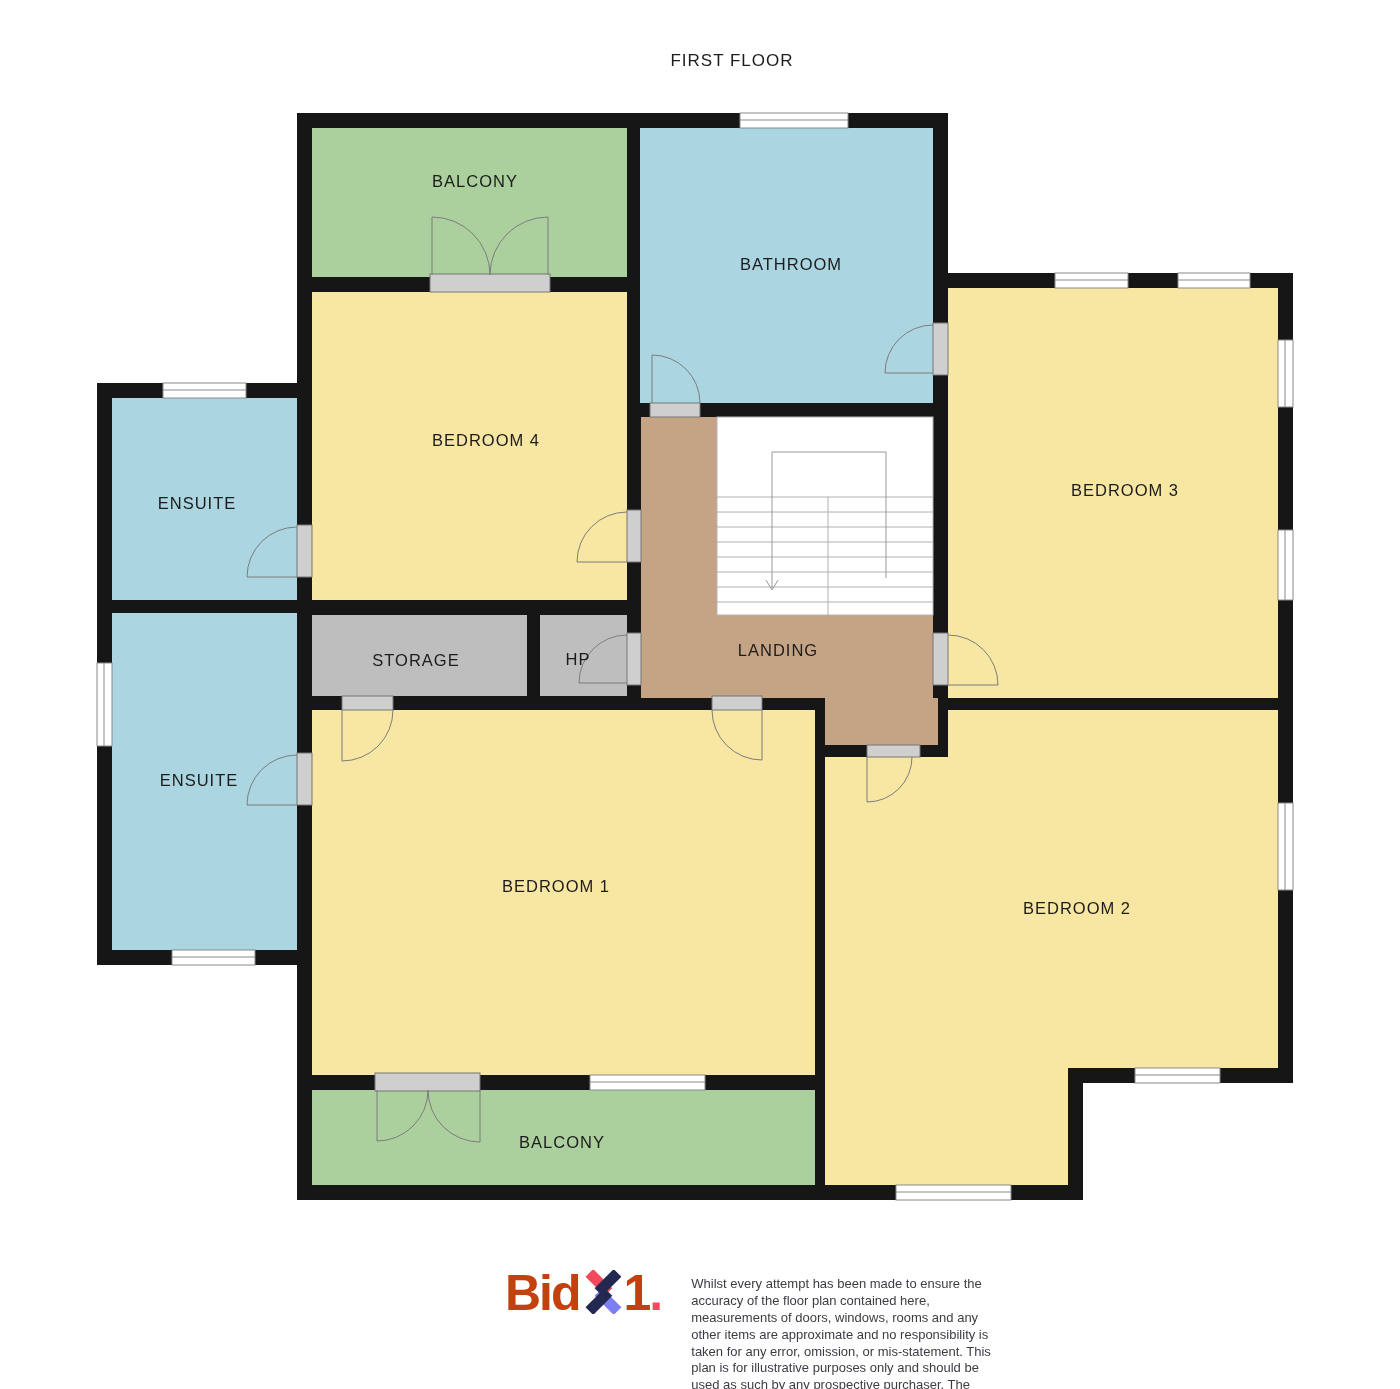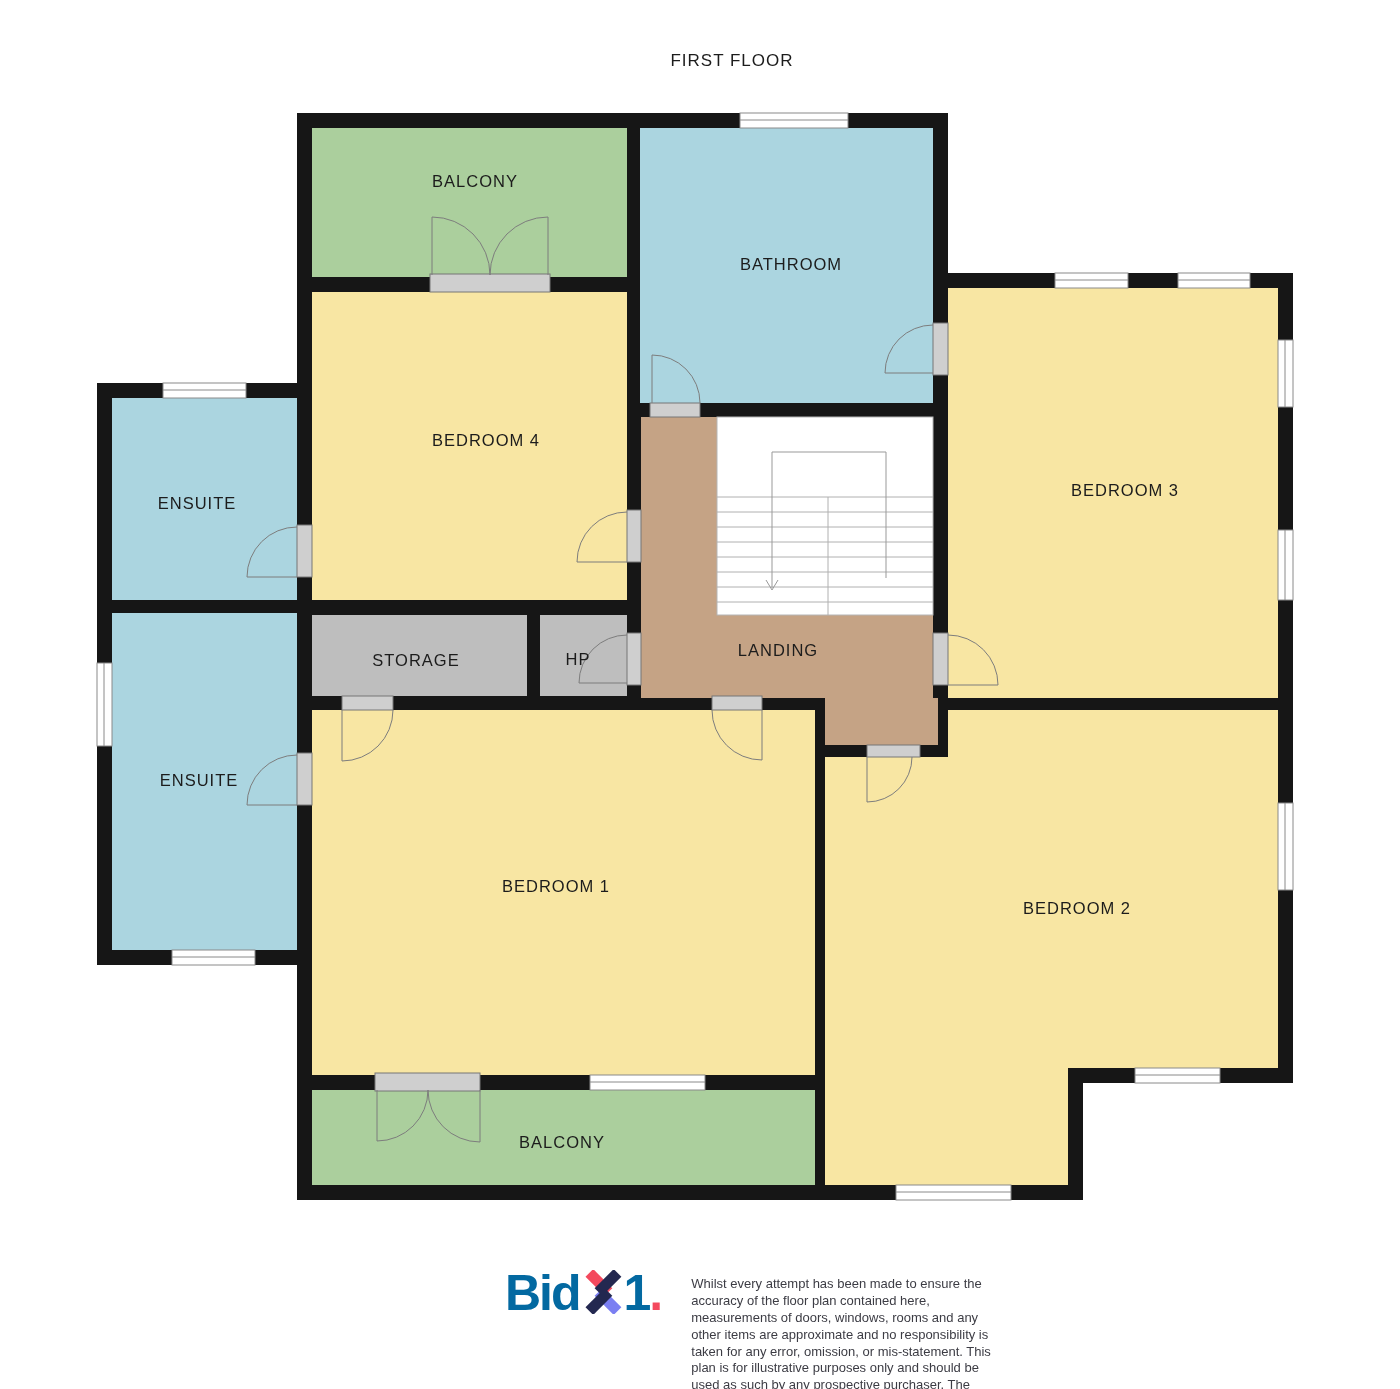--- a/index.html
+++ b/index.html
@@ -3,21 +3,21 @@
 <meta charset="utf-8">
 <style>
   html,body{margin:0;padding:0;background:#ffffff;}
   body{width:1400px;height:1389px;position:relative;font-family:"Liberation Sans",sans-serif;}
   .plan-wrap{position:absolute;left:0;top:0;width:1400px;height:1074px;}
   svg text{font-family:"Liberation Sans",sans-serif;fill:#1c1c1c;}
   .room-label{font-size:16.5px;letter-spacing:1px;}
   .plan-title{font-size:17px;letter-spacing:1px;}
   .footer{position:absolute;left:505px;top:1256px;width:560px;display:flex;align-items:flex-start;}
   .logo{display:flex;align-items:flex-start;line-height:1;margin-top:12px;}
-  .logo .word{font-size:50px;font-weight:800;color:#0369a1;letter-spacing:-2px;}
+  .logo .word{font-size:50px;font-weight:800;color:#c2410c;letter-spacing:-2px;}
   .logo .xglyph{margin:2px 1px 0 3px;}
   .logo .dot{font-size:50px;font-weight:800;color:#f4495d;letter-spacing:0;}
   .disclaimer{margin-left:28px;width:308px;font-size:13px;line-height:1.3;color:#3c3c44;margin-top:20px;}
 </style>
 </head>
 <body>
 
 <div class="plan-wrap">
 <svg width="1400" height="1389" viewBox="0 0 1400 1389">
 

